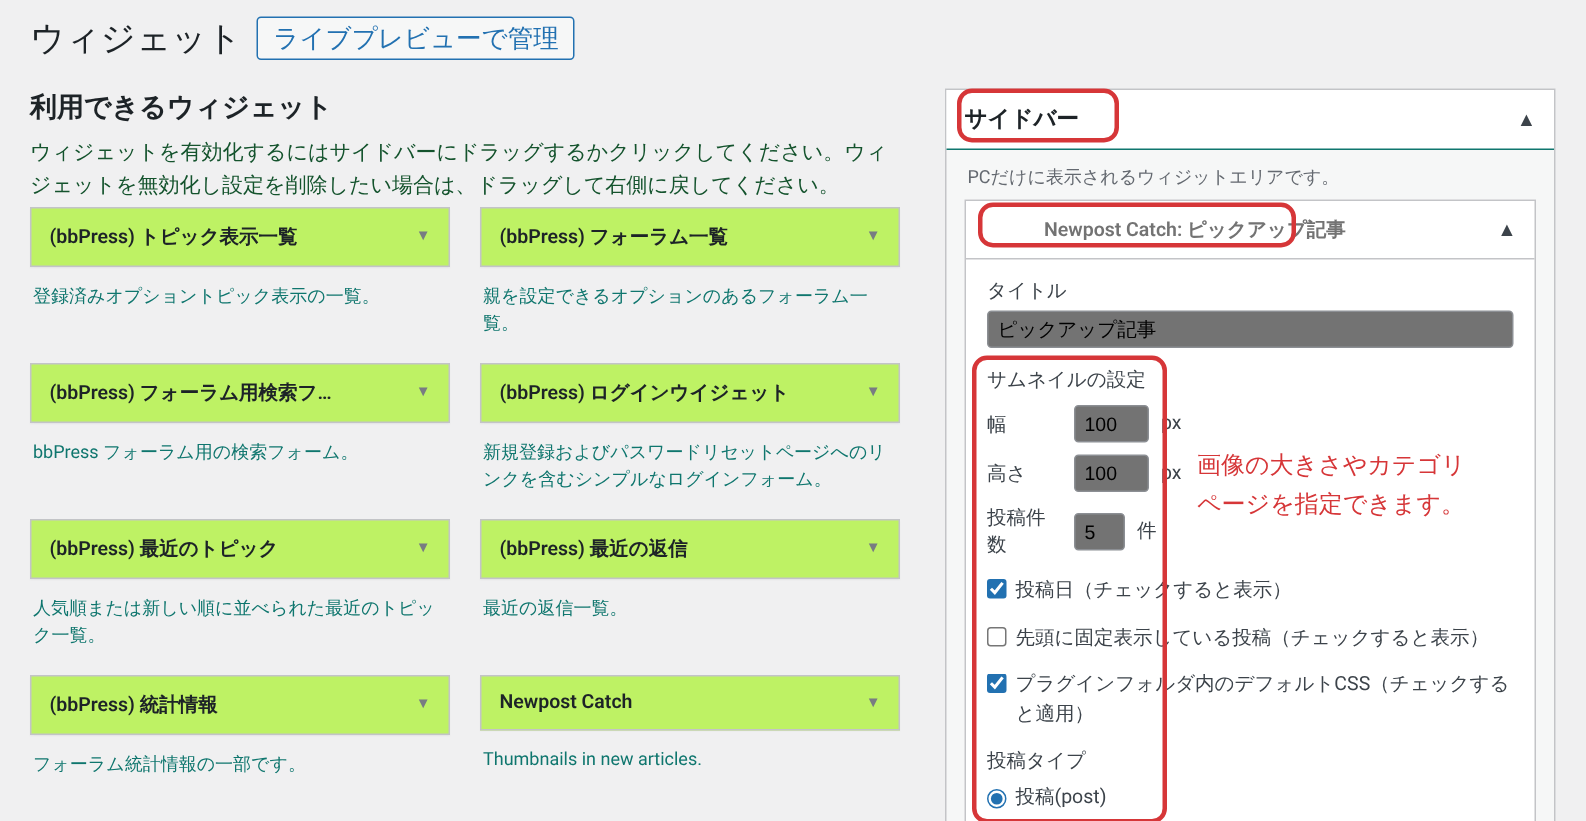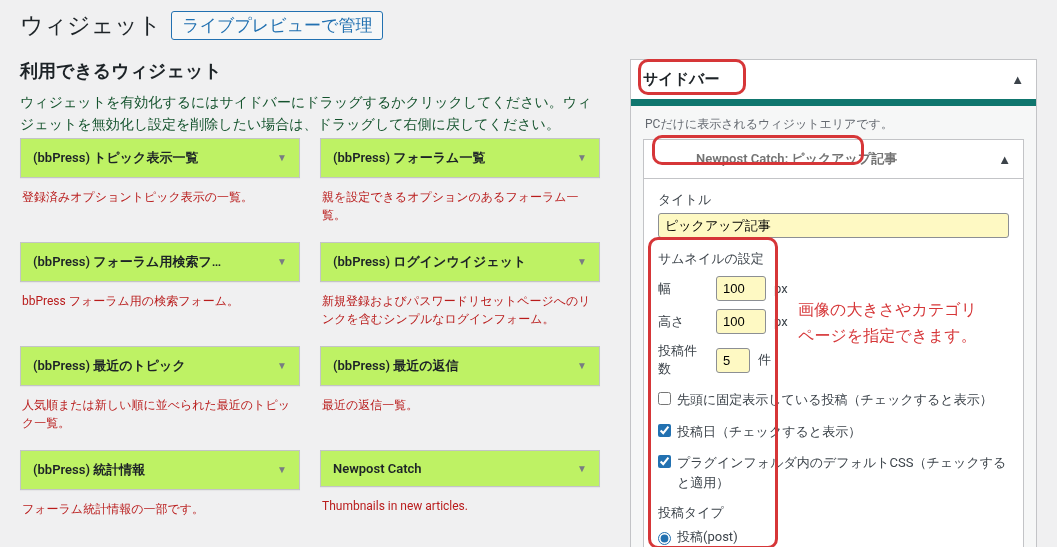--- a/index.html
+++ b/index.html
@@ -73,30 +73,30 @@
       font-weight: 600;
       font-size: 13px;
       color: #1d2327;
     }
     .widget-top .caret {
       color: #787c82;
       font-size: 10px;
     }
     .widget-desc {
       font-size: 12px;
-      color: #b91c1c;
+      color: #0f766e;
       padding: 10px 2px 0;
       line-height: 1.5;
     }
     .sidebar-header {
       padding: 10px 12px;
       display: flex;
       justify-content: space-between;
       align-items: center;
-      border-bottom: 7px solid #0f766e;
+      border-bottom: 1px solid #0f766e;
     }
     .sidebar-name {
       font-size: 15px;
       font-weight: 600;
       color: #1d2327;
     }
     .sidebar-desc {
       font-size: 12px;
       color: #646970;
       padding: 0 2px 10px;
@@ -129,21 +129,21 @@
       margin-bottom: 4px;
       margin-top: 10px;
     }
     .widget-in-body label:first-child { margin-top: 0; }
     .widget-in-body input[type="text"] {
       width: 100%;
       padding: 4px 6px;
       border: 1px solid #8c8f94;
       border-radius: 3px;
       font-size: 13px;
-      background: #fef9c3;
+      background: #737373;
     }
     .widget-in-body input.small {
       width: 50px;
     }
     .dim-row {
       display: flex;
       align-items: center;
       gap: 8px;
       margin-top: 8px;
     }
@@ -299,26 +299,26 @@
               <span>px</span>
             </div>
 
             <div class="dim-row">
               <span class="lbl">投稿件数</span>
               <input type="text" class="small" style="width: 34px;" value="5">
               <span>件</span>
             </div>
 
             <div class="check-row">
+              <input type="checkbox" checked="" style="">
+              <span>投稿日（チェックすると表示）</span>
+            </div>
+            <div class="check-row">
               <input type="checkbox" style="">
               <span>先頭に固定表示している投稿（チェックすると表示）</span>
-            </div>
-            <div class="check-row">
-              <input type="checkbox" checked="" style="">
-              <span>投稿日（チェックすると表示）</span>
             </div>
             <div class="check-row">
               <input type="checkbox" checked="" style="">
               <span>プラグインフォルダ内のデフォルトCSS（チェックすると適用）</span>
             </div>
 
             <label style="margin-top:12px">投稿タイプ</label>
             <div class="radio-row">
               <input type="radio" checked="" style="">
               <span>投稿(post)</span>

